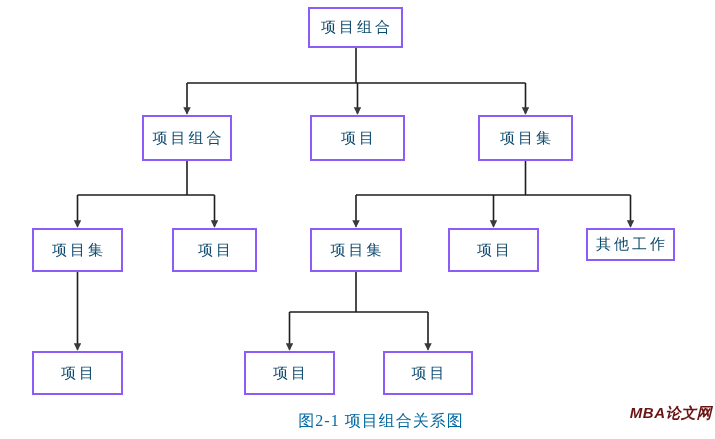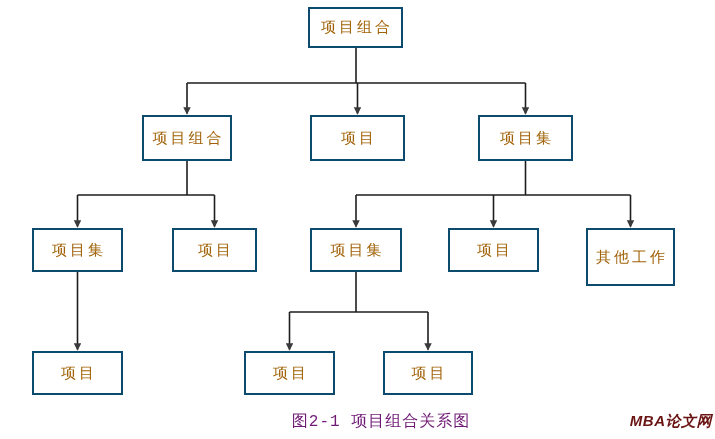--- a/index.html
+++ b/index.html
@@ -12,46 +12,45 @@
     font-family: "Liberation Serif", "DejaVu Serif", serif;
   }
   .connectors {
     position: absolute;
     left: 0; top: 0;
     width: 715px; height: 439px;
   }
   .node {
     position: absolute;
     box-sizing: border-box;
-    border: 2px solid #0c4a6e;
+    border: 2px solid #8b5cf6;
     background: #ffffff;
     display: flex;
     align-items: center;
     justify-content: center;
     font-size: 15px;
-    color: #a16207;
+    color: #0c4a6e;
     letter-spacing: 3px;
     padding-left: 3px;
     white-space: nowrap;
   }
   .caption {
     position: absolute;
     top: 411px;
     left: 381px;
     transform: translateX(-50%);
     font-size: 16px;
-    color: #701a75;
+    color: #0369a1;
     letter-spacing: 1px;
     white-space: nowrap;
-    font-family: Liberation Mono, monospace;
   }
   .watermark {
     position: absolute;
     right: 3px;
-    bottom: 10px;
+    bottom: 18px;
     text-align: right;
     font-family: "Liberation Sans", "DejaVu Sans", sans-serif;
     line-height: 1.1;
   }
   .watermark-brand {
     font-style: italic;
     font-weight: bold;
     font-size: 15px;
     letter-spacing: 0.5px;
     color: #6b1414;
@@ -113,21 +112,21 @@
   <div class="node" style="left:308px; top:7px;  width:95px; height:41px;">项目组合</div>
 
   <div class="node" style="left:142px; top:115px; width:90px; height:46px;">项目组合</div>
   <div class="node" style="left:310px; top:115px; width:95px; height:46px;">项目</div>
   <div class="node" style="left:478px; top:115px; width:95px; height:46px;">项目集</div>
 
   <div class="node" style="left:32px;  top:228px; width:91px; height:44px;">项目集</div>
   <div class="node" style="left:172px; top:228px; width:85px; height:44px;">项目</div>
   <div class="node" style="left:310px; top:228px; width:92px; height:44px;">项目集</div>
   <div class="node" style="left:448px; top:228px; width:91px; height:44px;">项目</div>
-  <div class="node" style="left:586px; top:228px; width:89px; height:58px;">其他工作</div>
+  <div class="node" style="left:586px; top:228px; width:89px; height:33px;">其他工作</div>
 
   <div class="node" style="left:32px;  top:351px; width:91px; height:44px;">项目</div>
   <div class="node" style="left:244px; top:351px; width:91px; height:44px;">项目</div>
   <div class="node" style="left:383px; top:351px; width:90px; height:44px;">项目</div>
 
   <div class="caption">图2-1 项目组合关系图</div>
 
   <div class="watermark">
     <div class="watermark-brand" style="color: rgb(107, 20, 20);">MBA论文网</div>
   </div>

